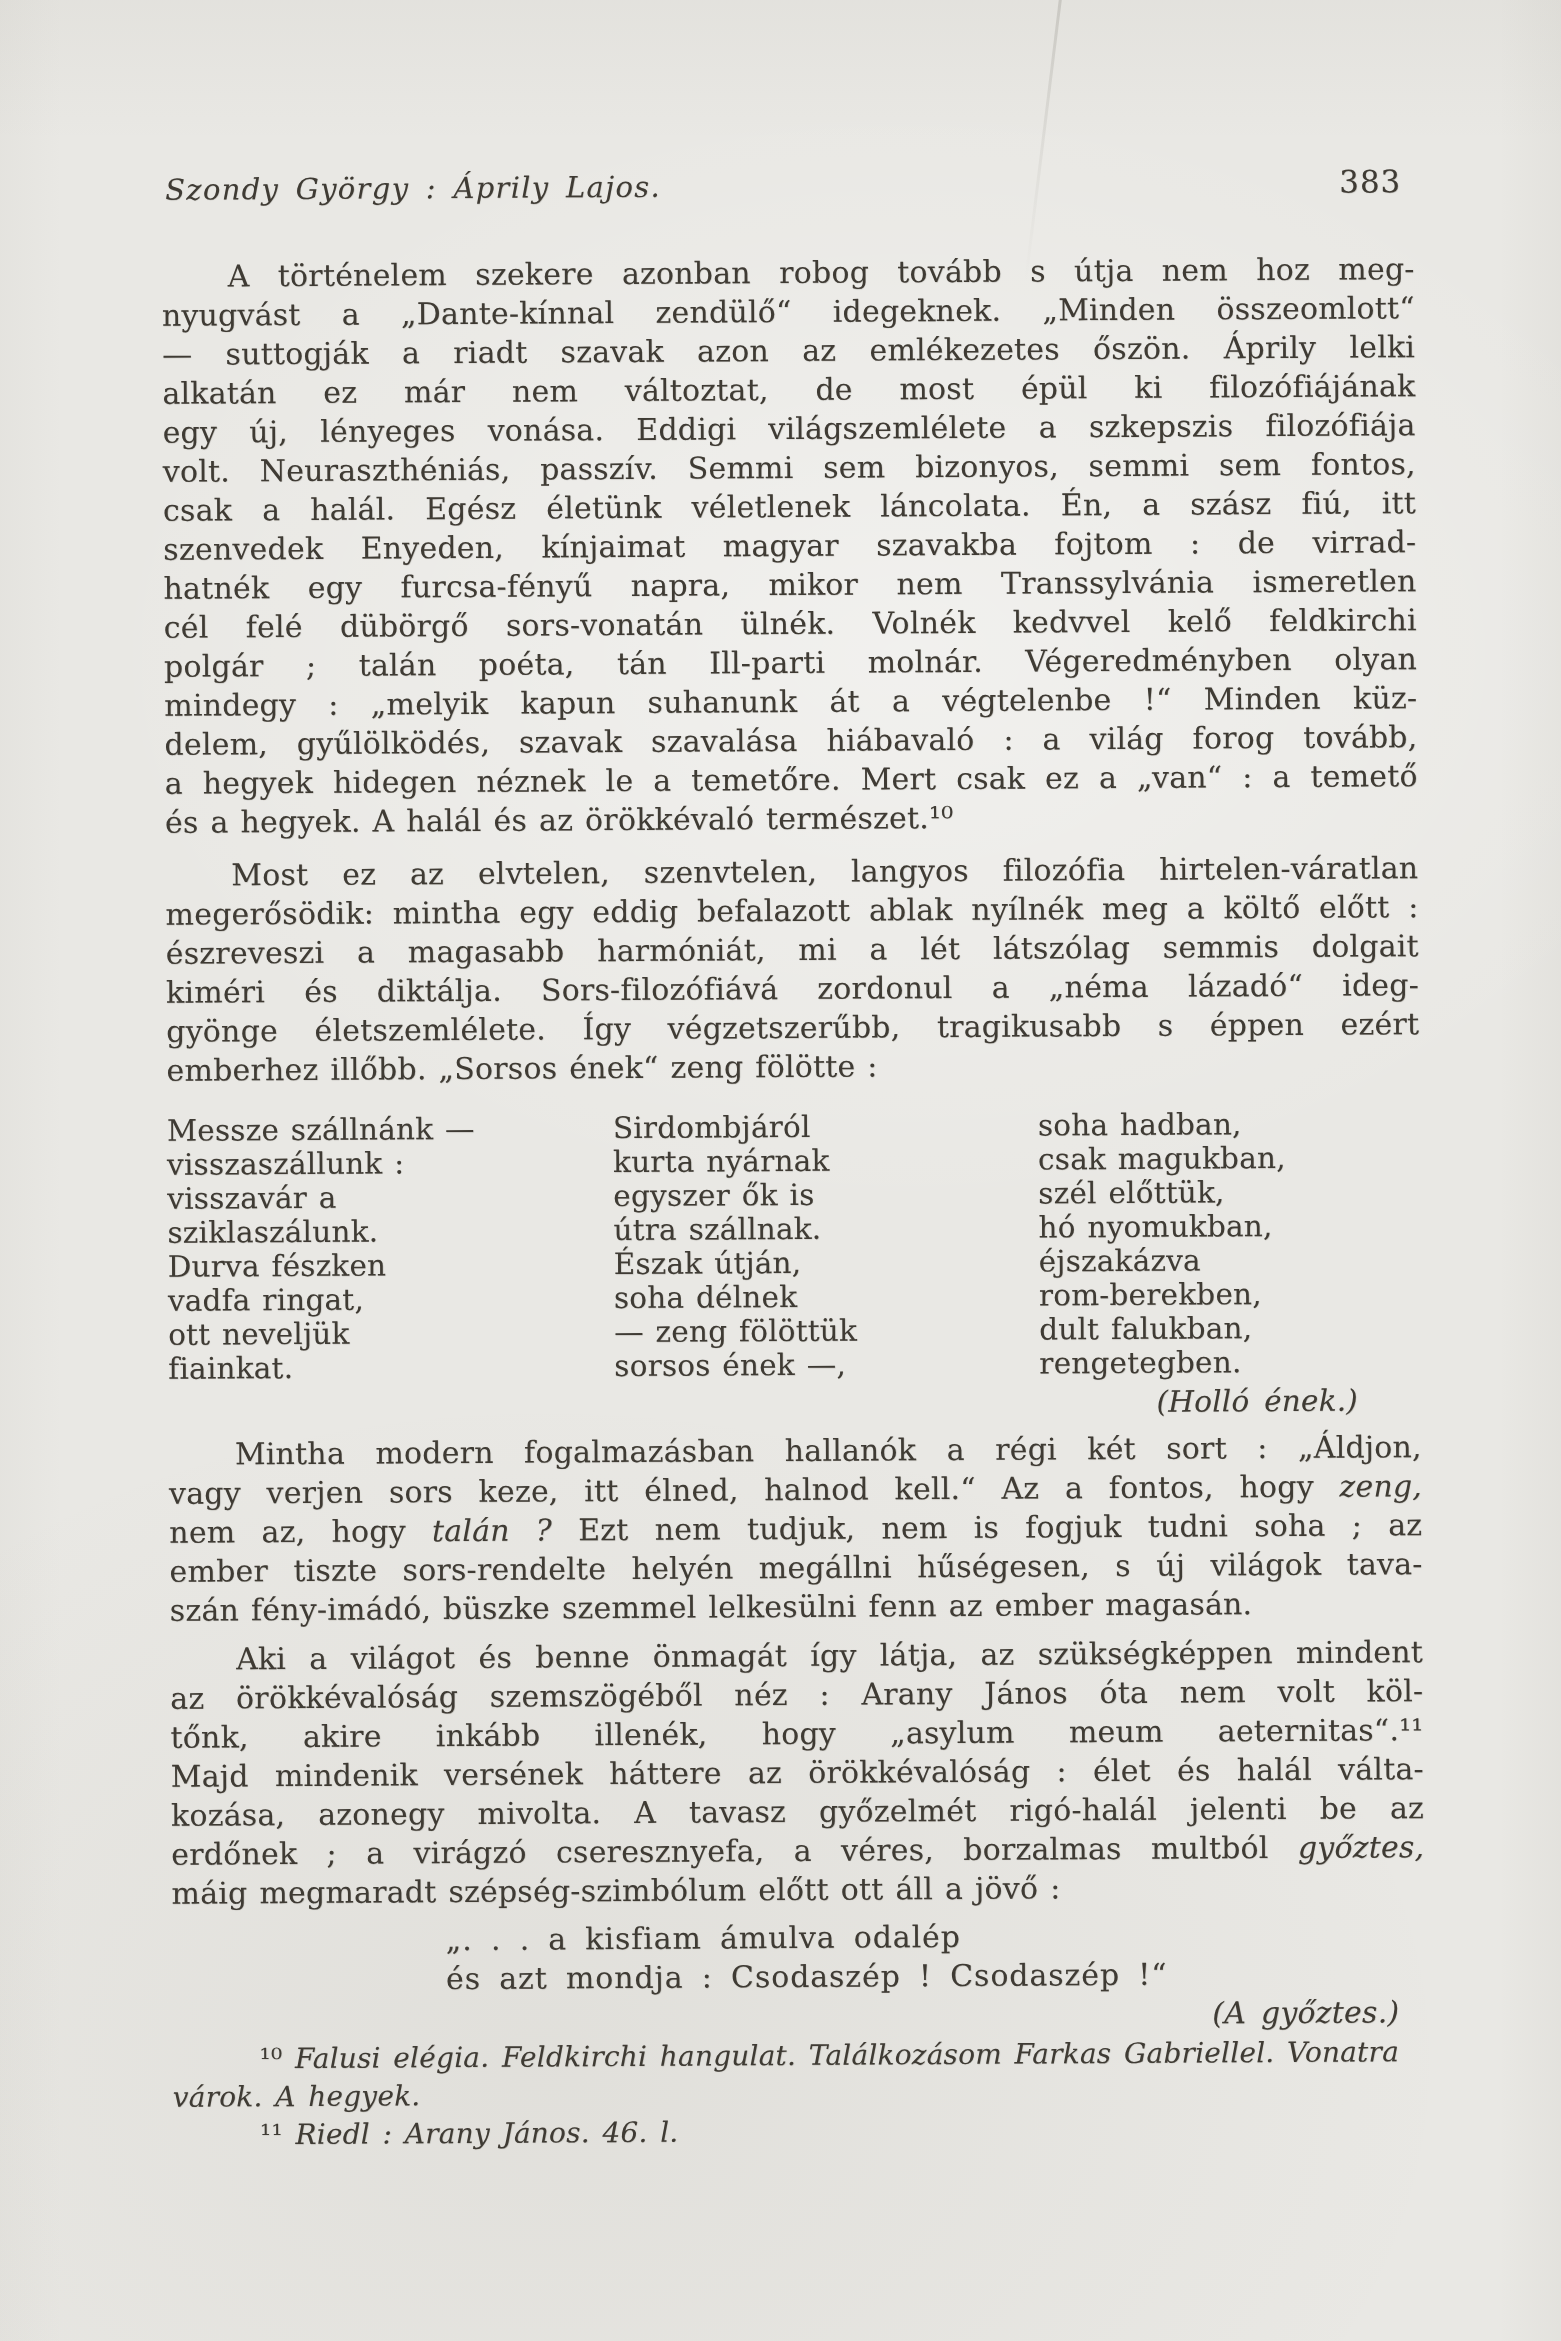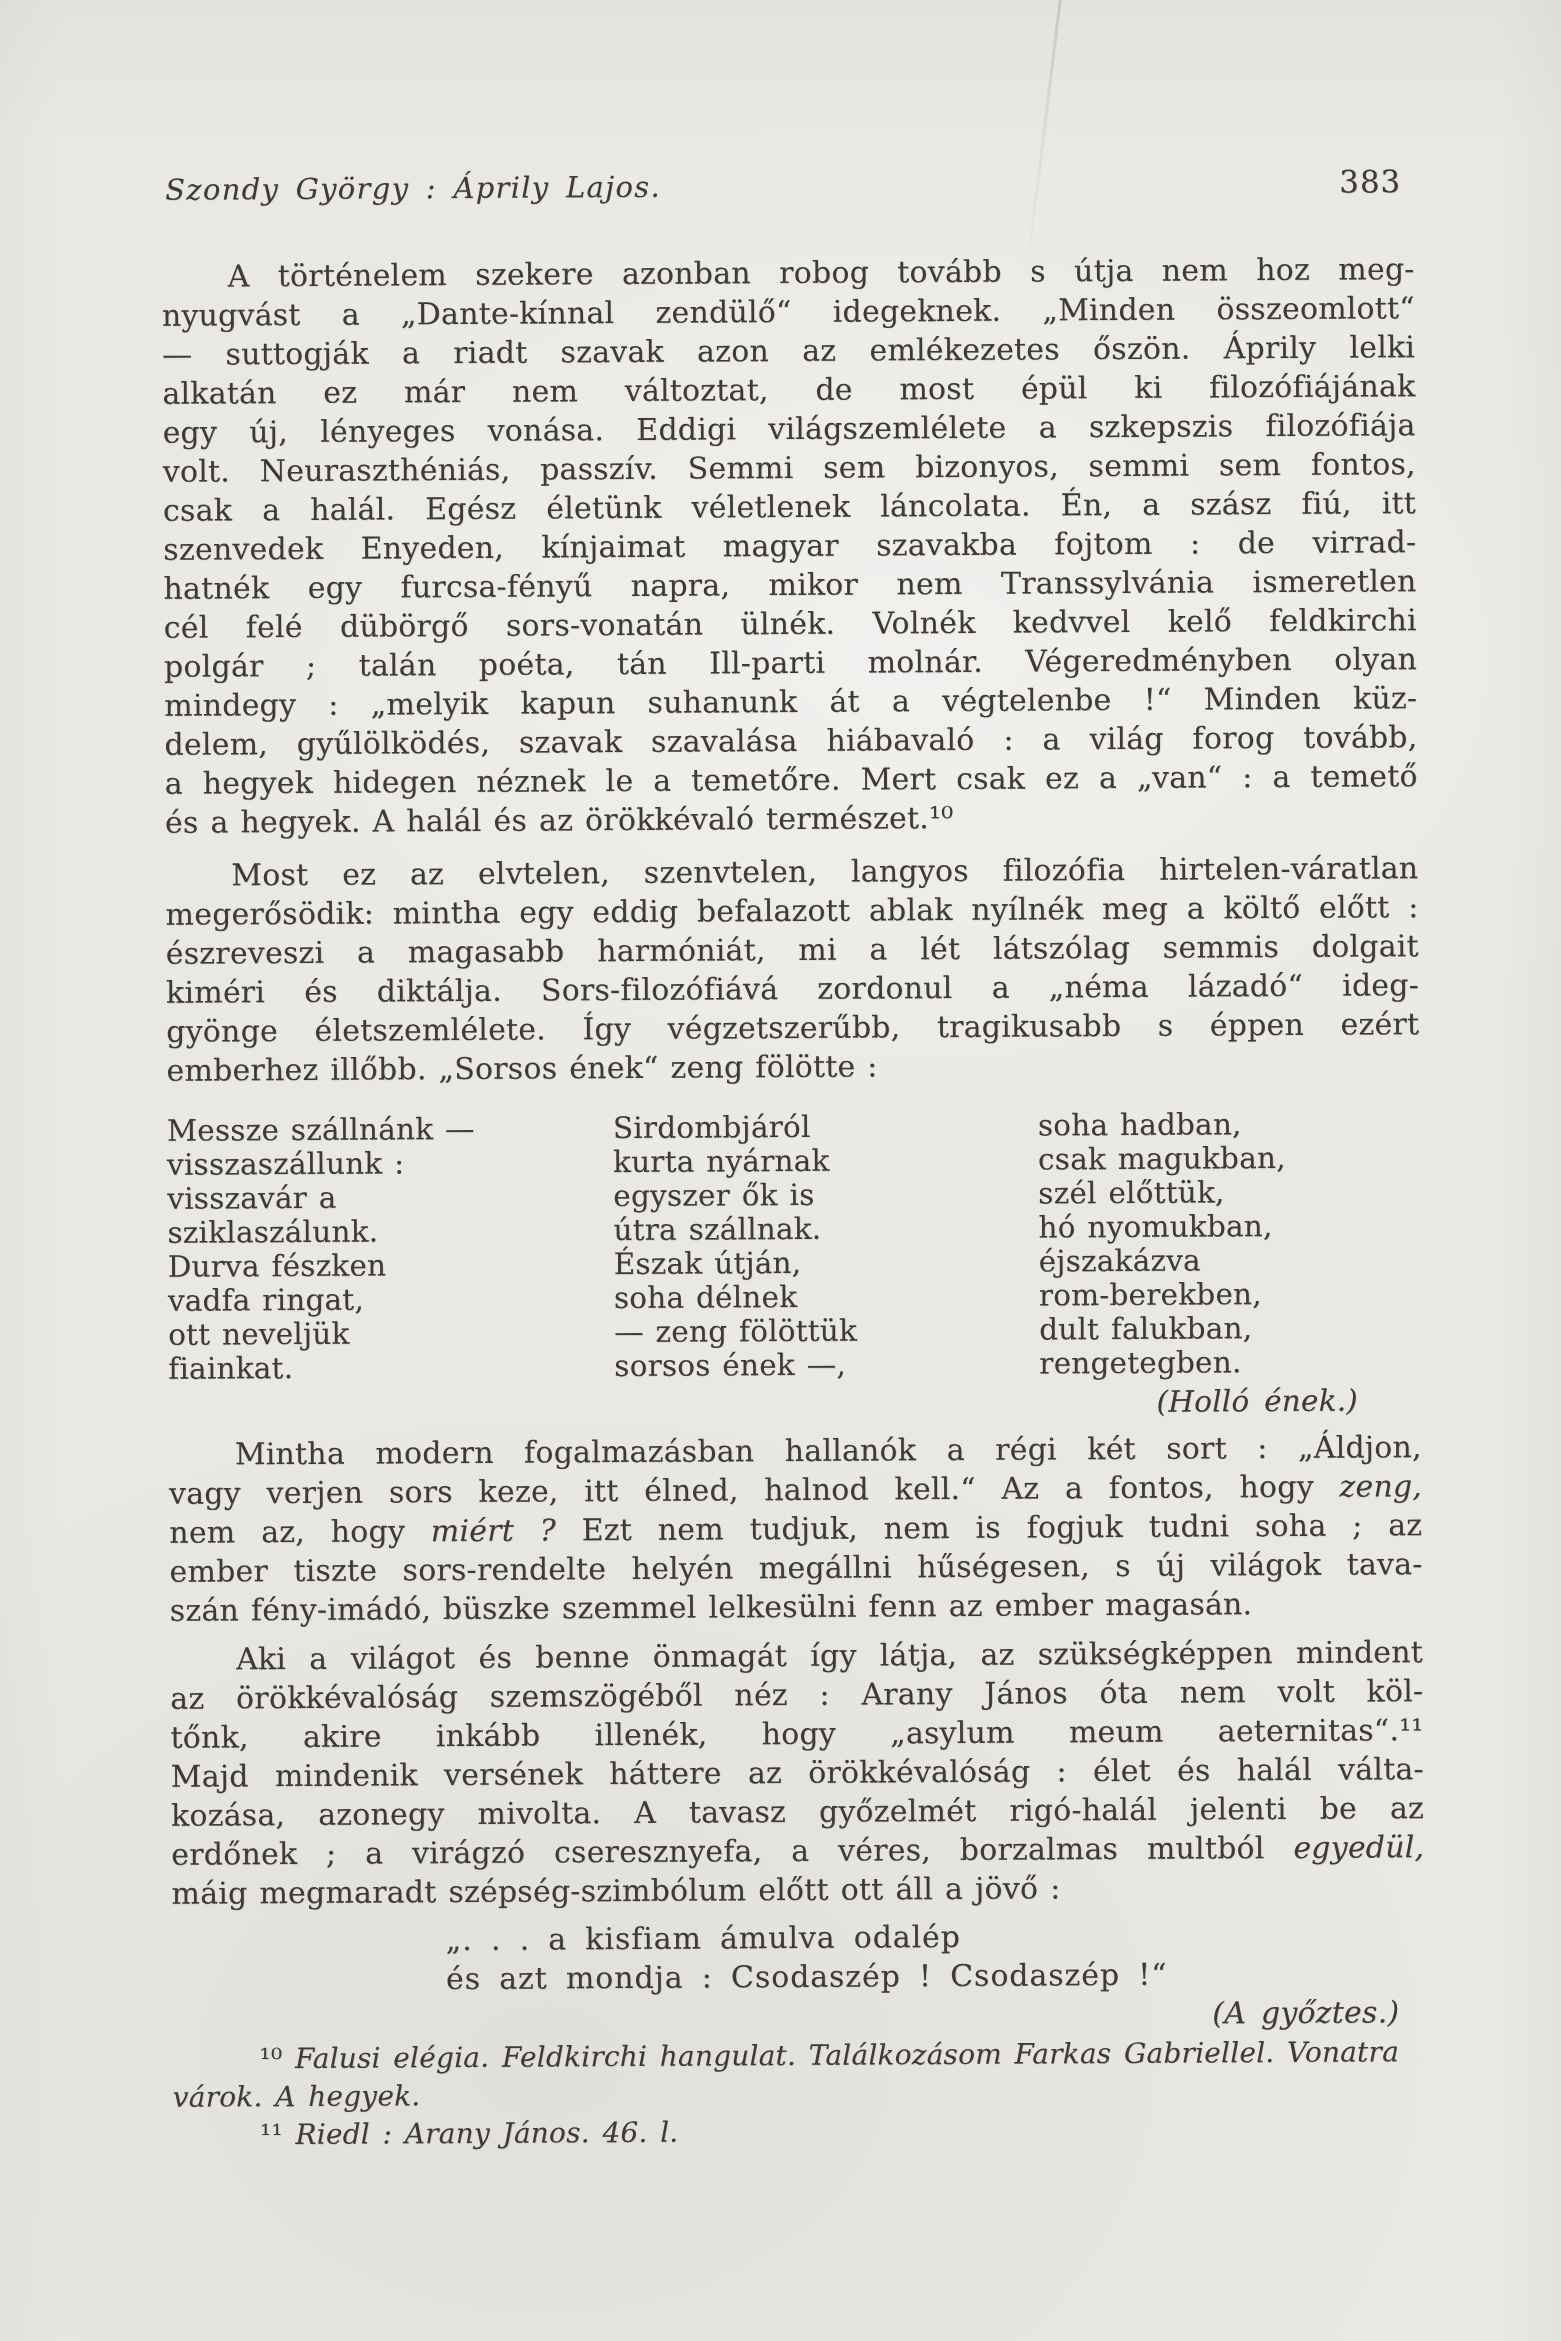--- a/index.html
+++ b/index.html
@@ -131,32 +131,32 @@
               <div class="line">dult falukban,</div>
               <div class="line">rengetegben.</div>
             </div>
           <div class="poem-attr">(Holló ének.)</div>
         </div>
       </div>
 
       <div class="para p3">
           <div class="line j">Mintha modern fogalmazásban hallanók a régi két sort : „Áldjon,</div>
           <div class="line j"><span>vagy verjen sors keze, itt élned, halnod kell.“ Az a fontos, hogy </span><span class="i">zeng,</span></div>
-          <div class="line j"><span>nem az, hogy </span><span class="i">miért ?</span><span> Ezt nem tudjuk, nem is fogjuk tudni soha ; az</span></div>
+          <div class="line j"><span>nem az, hogy </span><span class="i">talán ?</span><span> Ezt nem tudjuk, nem is fogjuk tudni soha ; az</span></div>
           <div class="line j">ember tiszte sors-rendelte helyén megállni hűségesen, s új világok tava-</div>
           <div class="line">szán fény-imádó, büszke szemmel lelkesülni fenn az ember magasán.</div>
         </div>
 
       <div class="para p4">
           <div class="line j">Aki a világot és benne önmagát így látja, az szükségképpen mindent</div>
           <div class="line j">az örökkévalóság szemszögéből néz : Arany János óta nem volt köl-</div>
           <div class="line j">tőnk, akire inkább illenék, hogy „asylum meum aeternitas“.¹¹</div>
           <div class="line j">Majd mindenik versének háttere az örökkévalóság : élet és halál válta-</div>
           <div class="line j">kozása, azonegy mivolta. A tavasz győzelmét rigó-halál jelenti be az</div>
-          <div class="line j"><span>erdőnek ; a virágzó cseresznyefa, a véres, borzalmas multból </span><span class="i">egyedül,</span></div>
+          <div class="line j"><span>erdőnek ; a virágzó cseresznyefa, a véres, borzalmas multból </span><span class="i">győztes,</span></div>
           <div class="line">máig megmaradt szépség-szimbólum előtt ott áll a jövő :</div>
         </div>
 
       <div class="quote">
           <div class="line">„. . . a kisfiam ámulva odalép</div>
           <div class="line">és azt mondja : Csodaszép ! Csodaszép !“</div>
         </div>
       <div class="quote-attr">(A győztes.)</div>
 
       <div class="footnotes">

